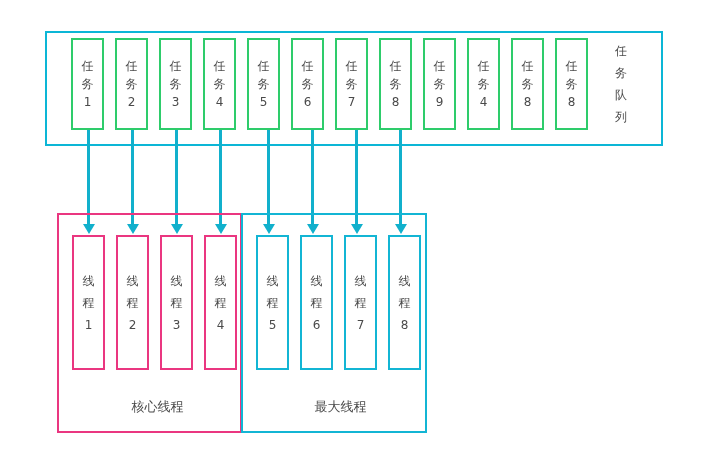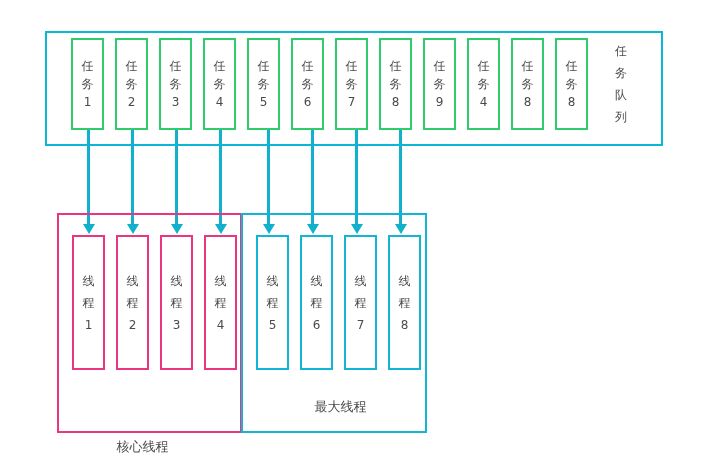--- a/index.html
+++ b/index.html
@@ -130,21 +130,21 @@
 
   .pool-label {
     position: absolute;
     top: 398px;
     width: 185px;
     text-align: center;
     color: #4a4a4a;
     font-size: 13px;
     z-index: 6;
   }
-  #core-label { left: 50px; margin-top: 40px; }
+  #core-label { left: 65px; }
   #max-label  { left: 241px; width: 199px; }
 </style>
 </head>
 <body>
 
 <div id="canvas">
 
   <div id="task-queue"></div>
 
   <div id="queue-label">

